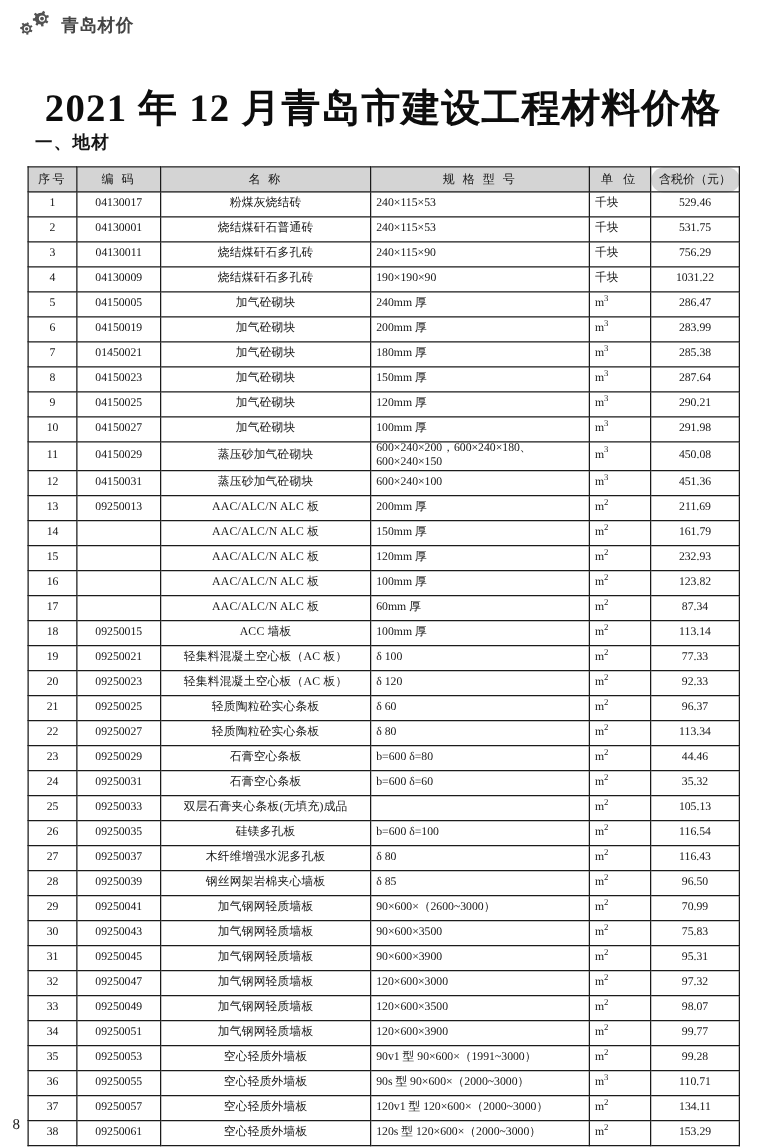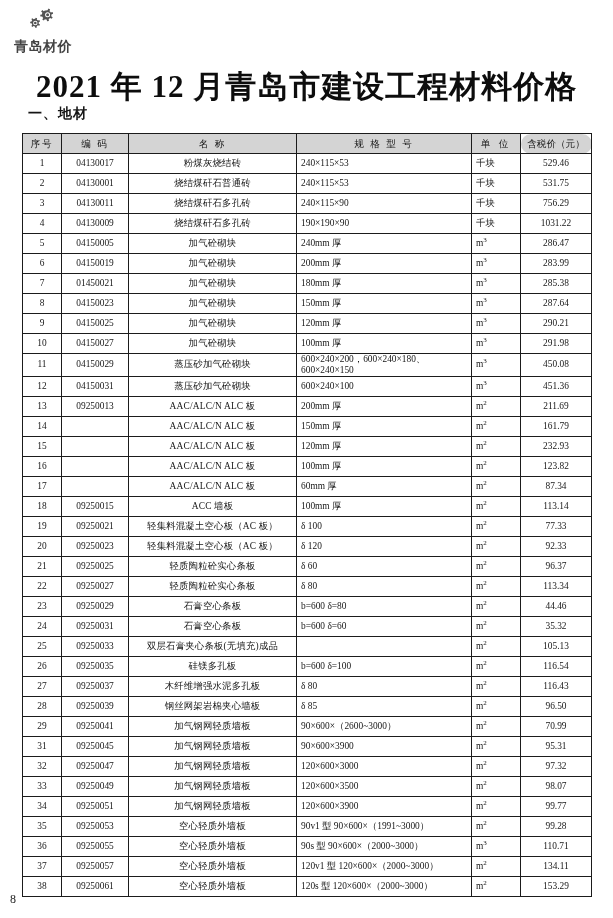--- a/index.html
+++ b/index.html
@@ -19,21 +19,20 @@
   
   .brand {
     position: absolute;
     left: 14px;
     top: 8px;
     display: flex;
     align-items: center;
     gap: 5px;
     filter: grayscale(100%);
     opacity: .88;
-    flex-direction: column;
   }
   .brand-gears {
     width: 30px;
     height: 26px;
     position: relative;
     flex: none;
   }
   .brand-gears svg { display: block; }
   .brand-text-wrap {
     display: flex;
@@ -427,20 +426,28 @@
         </tr>
         <tr>
           <td class="no">29</td>
           <td class="code">09250041</td>
           <td class="name">加气钢网轻质墙板</td>
           <td class="spec">90×600×（2600~3000）</td>
           <td class="unit">m<sup class="exp">2</sup></td>
           <td class="price">70.99</td>
         </tr>
         <tr>
+          <td class="no">30</td>
+          <td class="code">09250043</td>
+          <td class="name">加气钢网轻质墙板</td>
+          <td class="spec">90×600×3500</td>
+          <td class="unit">m<sup class="exp">2</sup></td>
+          <td class="price">75.83</td>
+        </tr>
+        <tr>
           <td class="no">31</td>
           <td class="code">09250045</td>
           <td class="name">加气钢网轻质墙板</td>
           <td class="spec">90×600×3900</td>
           <td class="unit">m<sup class="exp">2</sup></td>
           <td class="price">95.31</td>
         </tr>
         <tr>
           <td class="no">32</td>
           <td class="code">09250047</td>

